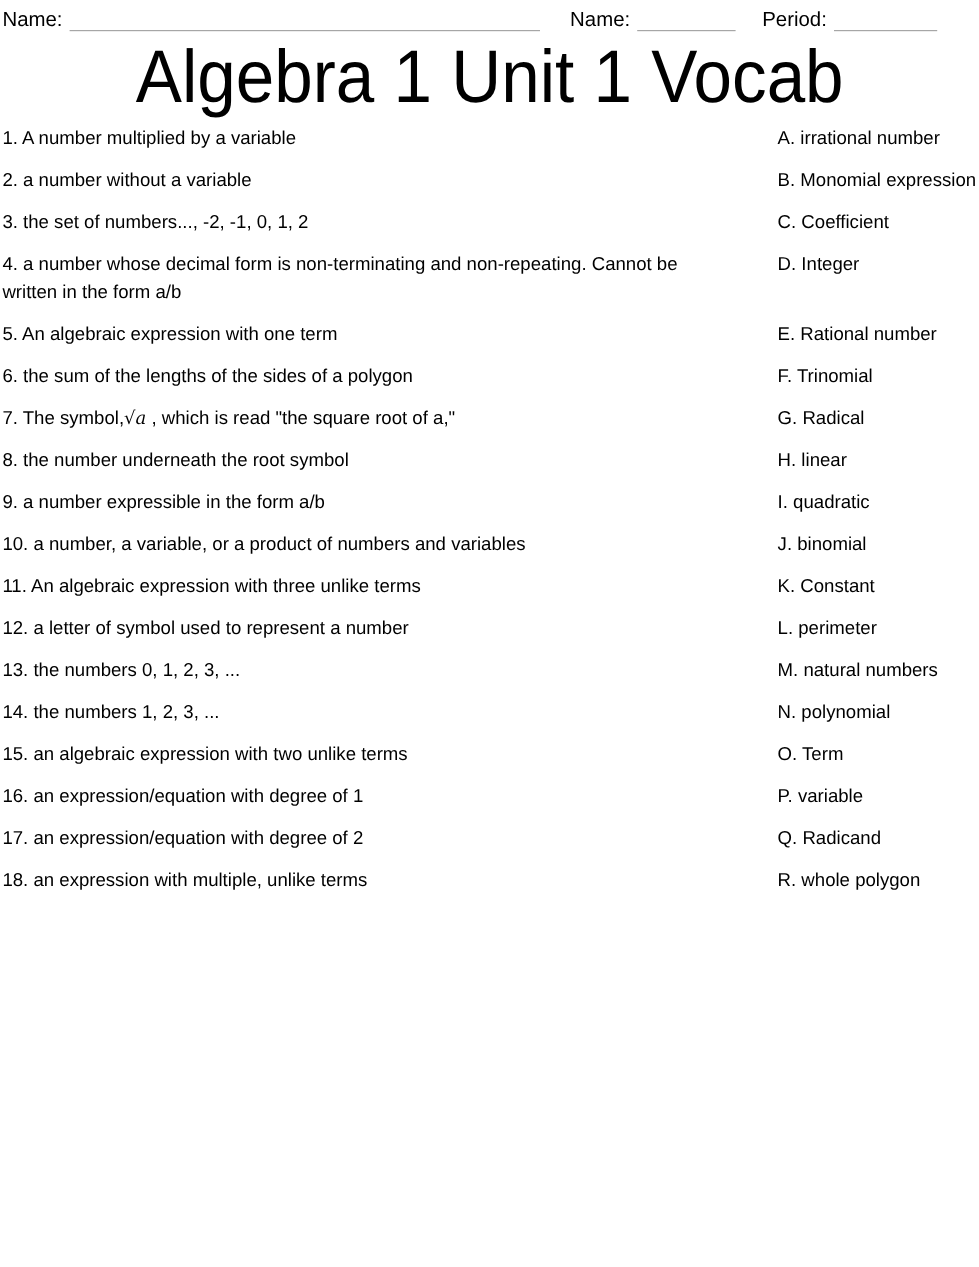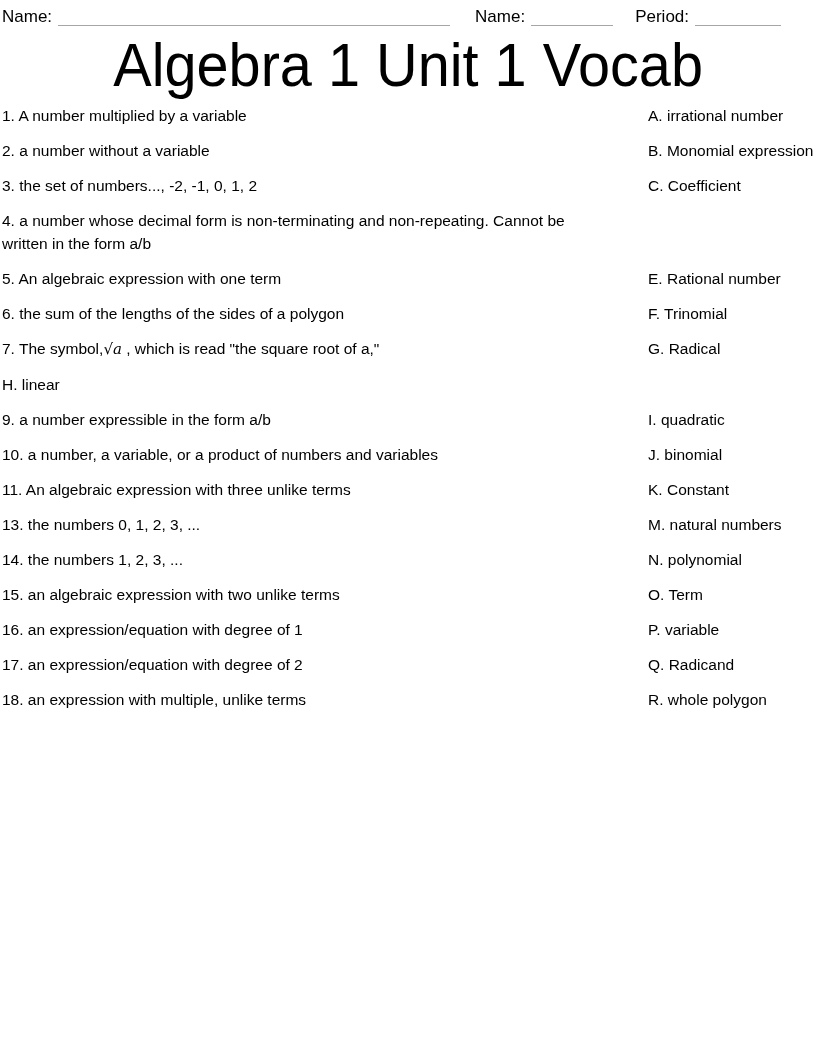--- a/index.html
+++ b/index.html
@@ -121,56 +121,62 @@
       <div class="a">B. Monomial expression</div>
     </div>
 
     <div class="row">
       <div class="q">3. the set of numbers..., -2, -1, 0, 1, 2</div>
       <div class="a">C. Coefficient</div>
     </div>
 
     <div class="row">
       <div class="q">4. a number whose decimal form is non-terminating and non-repeating. Cannot be written in the form a/b</div>
+      <div class="a">D. Integer</div>
     </div>
 
     <div class="row">
       <div class="q">5. An algebraic expression with one term</div>
       <div class="a">E. Rational number</div>
     </div>
 
     <div class="row">
       <div class="q">6. the sum of the lengths of the sides of a polygon</div>
       <div class="a">F. Trinomial</div>
     </div>
 
     <div class="row">
       <div class="q"><span>7. The symbol,</span><span class="radical-sign">√</span><span class="radicand">a</span><span> , which is read "the square root of a,"</span></div>
       <div class="a">G. Radical</div>
     </div>
 
     <div class="row">
+      <div class="q">8. the number underneath the root symbol</div>
       <div class="a">H. linear</div>
     </div>
 
     <div class="row">
       <div class="q">9. a number expressible in the form a/b</div>
       <div class="a">I. quadratic</div>
     </div>
 
     <div class="row">
       <div class="q">10. a number, a variable, or a product of numbers and variables</div>
       <div class="a">J. binomial</div>
     </div>
 
     <div class="row">
       <div class="q">11. An algebraic expression with three unlike terms</div>
       <div class="a">K. Constant</div>
     </div>
 
+    <div class="row">
+      <div class="q">12. a letter of symbol used to represent a number</div>
+      <div class="a">L. perimeter</div>
+    </div>
 
     <div class="row">
       <div class="q">13. the numbers 0, 1, 2, 3, ...</div>
       <div class="a">M. natural numbers</div>
     </div>
 
     <div class="row">
       <div class="q">14. the numbers 1, 2, 3, ...</div>
       <div class="a">N. polynomial</div>
     </div>

